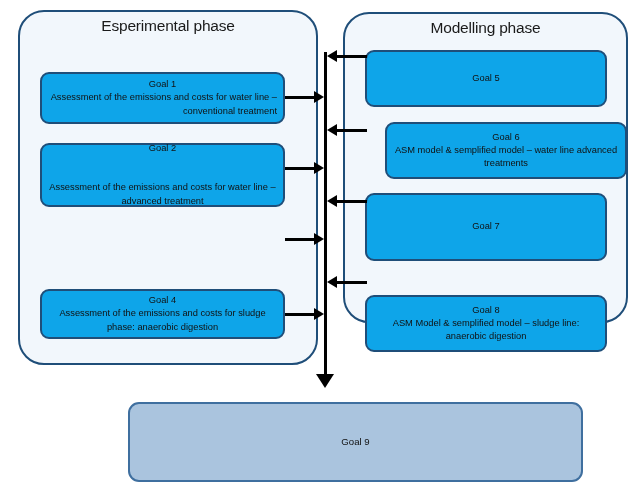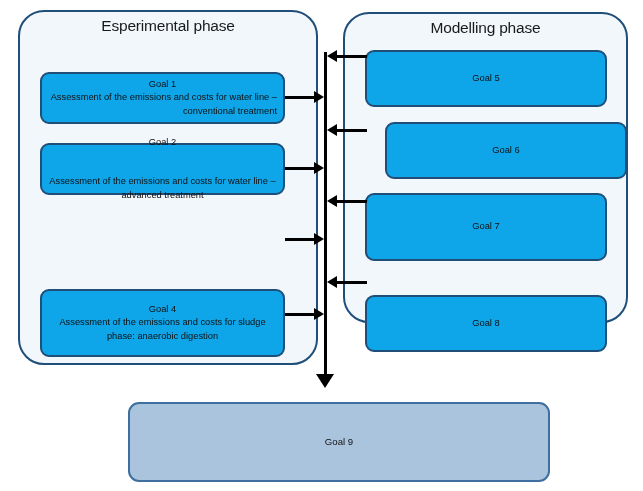--- a/index.html
+++ b/index.html
@@ -50,34 +50,34 @@
     padding: 3px 6px;
     color: #111111;
     font-size: 9.3px;
     line-height: 13.2px;
   }
   .goal-box .goal-title { display: block; }
   .goal-box .goal-desc  { display: block; }
 
   
   #goal-1 { left: 40px; top: 72px;  width: 245px; height: 52px; text-align: right; }
-  #goal-2 { left: 40px; top: 143px; width: 245px; height: 52px; gap: 26px; }
+  #goal-2 { left: 40px; top: 143px; width: 245px; height: 64px; gap: 26px; }
   #goal-3 { left: 40px; top: 213px; width: 245px; height: 65px; }
-  #goal-4 { left: 40px; top: 289px; width: 245px; height: 68px; }
+  #goal-4 { left: 40px; top: 289px; width: 245px; height: 50px; }
 
   
   #goal-5 { left: 365px; top: 50px;  width: 242px; height: 57px; }
   #goal-6 { left: 385px; top: 122px; width: 242px; height: 57px; }
   #goal-7 { left: 365px; top: 193px; width: 242px; height: 68px; gap: 12px; }
   #goal-8 { left: 365px; top: 275px; width: 242px; height: 57px; margin-top: 20px; }
 
   
   #goal-9 {
     position: absolute;
-    left: 128px; top: 402px; width: 422px; height: 80px;
+    left: 128px; top: 402px; width: 455px; height: 80px;
     background: #aac4de;
     border: 2px solid #3f6f9f;
     border-radius: 11px;
     display: flex;
     flex-direction: column;
     align-items: center;
     justify-content: center;
     text-align: center;
     padding: 3px 8px;
     color: #111111;
@@ -165,28 +165,30 @@
     <span class="goal-title">Goal 4</span>
     <span class="goal-desc">Assessment of the emissions and costs for sludge phase: anaerobic digestion</span>
   </div>
 
   <div id="goal-5" class="goal-box">
     <span class="goal-title">Goal 5</span>
   </div>
 
   <div id="goal-6" class="goal-box">
     <span class="goal-title">Goal 6</span>
+    <span class="goal-desc">ASM model &amp; semplified model – water line advanced treatments</span>
   </div>
 
   <div id="goal-7" class="goal-box">
     <span class="goal-title">Goal  7</span>
   </div>
 
   <div id="goal-8" class="goal-box">
     <span class="goal-title">Goal 8</span>
+    <span class="goal-desc">ASM Model &amp; semplified model – sludge line: anaerobic digestion</span>
   </div>
 
   <div class="spine"></div>
   <div class="spine-head"></div>
 
   <div id="a1-line" class="arrow-r"></div>
   <div id="a1-head" class="arrow-r-head"></div>
   <div id="a2-line" class="arrow-r"></div>
   <div id="a2-head" class="arrow-r-head"></div>
   <div id="a3-line" class="arrow-r"></div>

